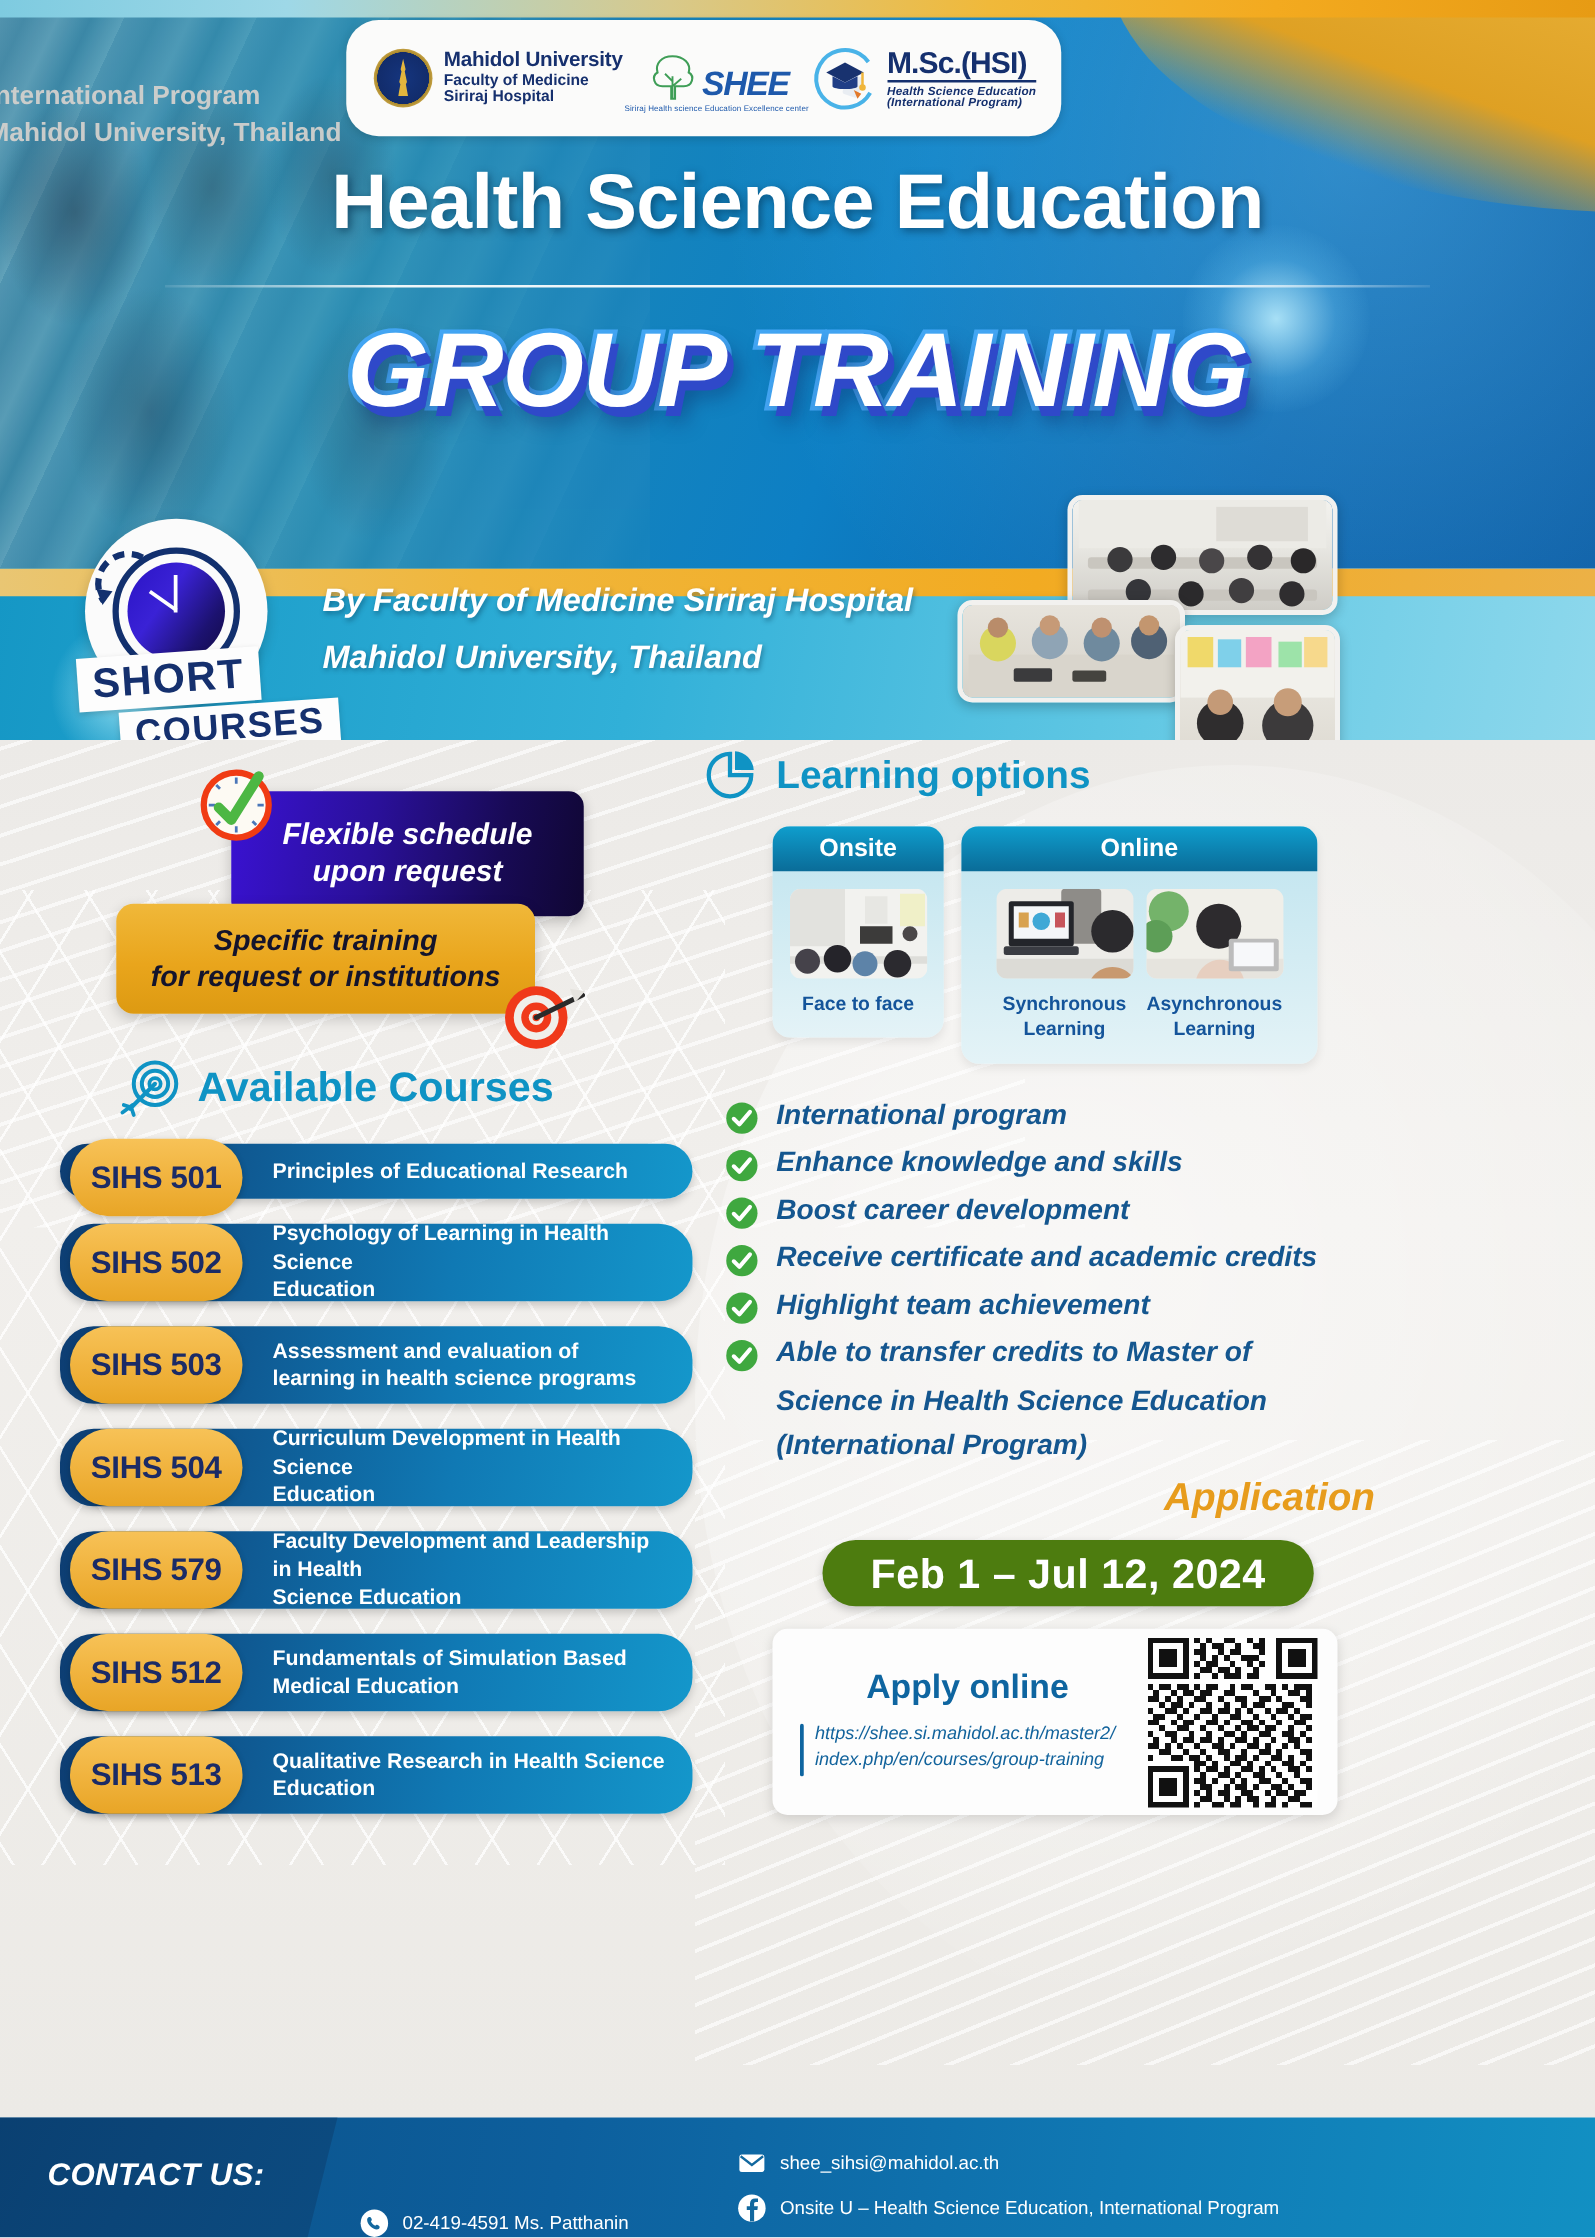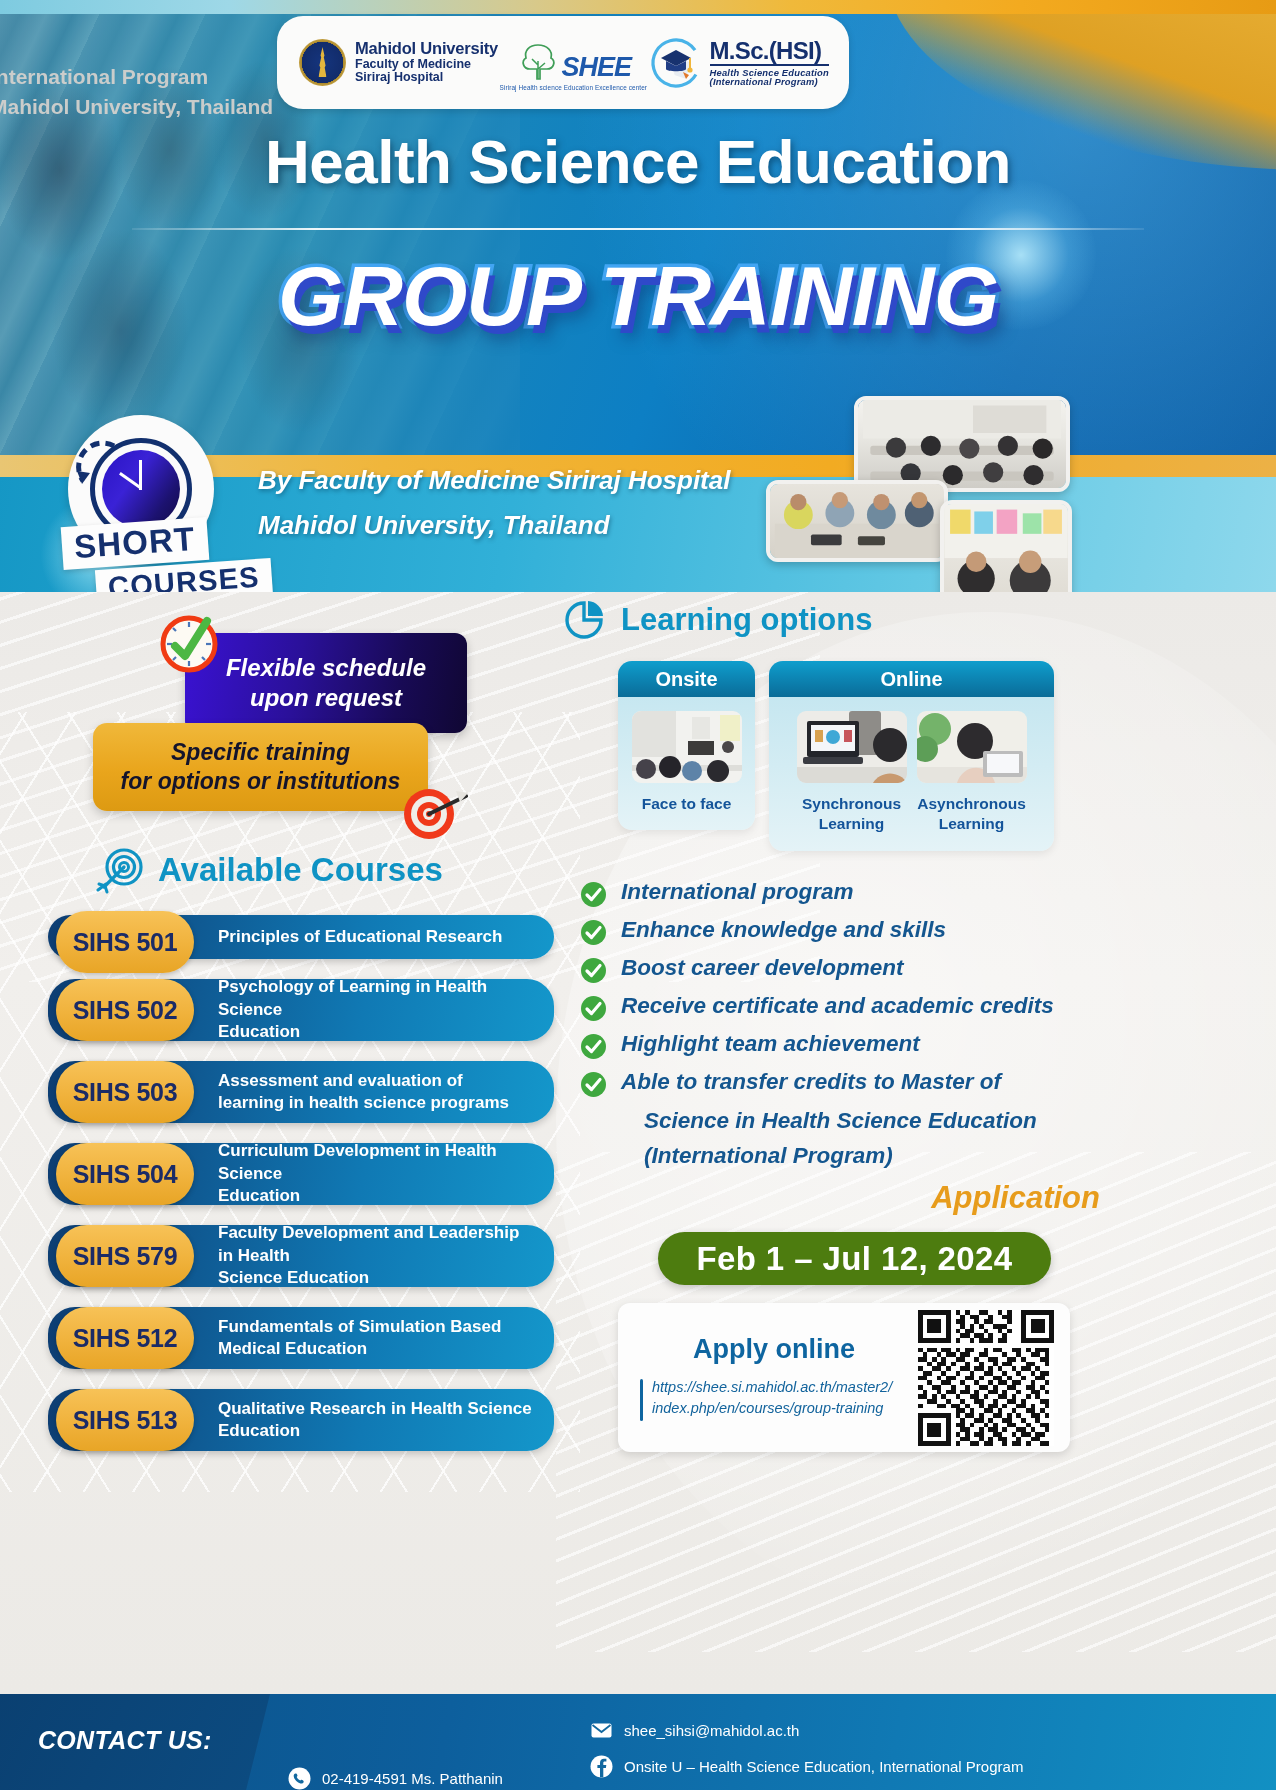--- a/index.html
+++ b/index.html
@@ -225,21 +225,21 @@
   .lo-body { display:flex; gap:10px; padding:14px 11px 16px; justify-content:center; }
   .lo-item { width:110px; text-align:center; }
   .lo-thumb { width:110px; height:72px; border-radius:9px; overflow:hidden; margin:0 auto 11px; }
   .lo-label { font-size:15.5px; font-weight:700; color:#14549a; line-height:1.32; }
 
   
   .benefits { position:absolute; left:580px; top:878px; width:520px; }
   .bene { display:flex; align-items:flex-start; gap:14px; margin-bottom:8px; }
   .bene-check { width:27px; height:27px; flex:none; margin-top:3px; }
   .bene-txt { font-size:22.5px; font-weight:800; font-style:italic; color:#14568f; line-height:1.22; }
-  .bene-wrap { font-size:22.5px; font-weight:800; font-style:italic; color:#14568f; line-height:1.55; margin-left:64px; margin-top:-2px; }
+  .bene-wrap { font-size:22.5px; font-weight:800; font-style:italic; color:#14568f; line-height:1.55; margin-left:41px; margin-top:-2px; }
 
   
   .ac-head { position:absolute; left:96px; top:845px; display:flex; align-items:center; gap:12px; }
   .ac-head .t { font-size:33px; font-weight:700; color:#0f93c4; }
   .courses { position:absolute; left:48px; top:915px; width:506px; }
   .course-row {
     position:relative; height:44px; margin-bottom:20px;
     border-radius:27px;
     background:linear-gradient(100deg,#0d3d72 0%, #0f5a93 30%, #1079b4 62%, #1497cb 100%);
     display:flex; align-items:center;
@@ -456,21 +456,21 @@
 
   <div class="chip-flex">
     <div>
       <div>Flexible schedule</div>
       <div>upon request</div>
     </div>
   </div>
   <div class="chip-spec">
     <div>
       <div>Specific training</div>
-      <div>for options or institutions</div>
+      <div>for request or institutions</div>
     </div>
   </div>
 
   <svg class="icon-clockcheck" viewBox="0 0 62 62">
     <circle cx="31" cy="31" r="26" fill="#fdfaf3" stroke="#f03b13" stroke-width="5"></circle>
     <g stroke="#4a76b8" stroke-width="2.2">
       <line x1="31" y1="9" x2="31" y2="14"></line>
         <line x1="31" y1="48" x2="31" y2="53"></line>
       <line x1="9" y1="31" x2="14" y2="31"></line>
         <line x1="48" y1="31" x2="53" y2="31"></line>

